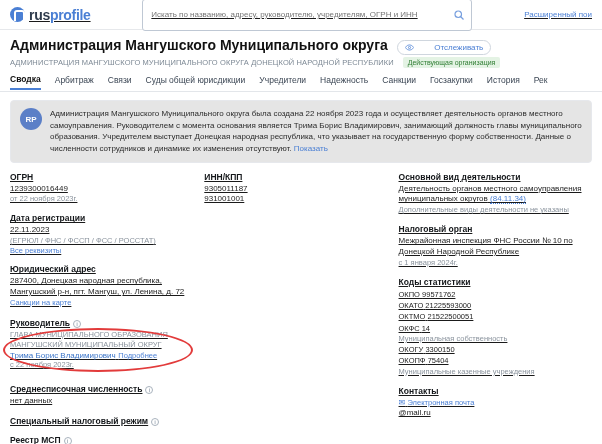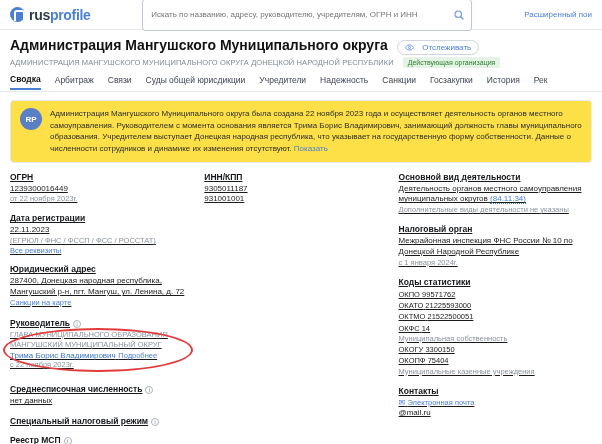--- a/index.html
+++ b/index.html
@@ -13,20 +13,21 @@
     overflow: hidden;
   }
   .header {
     height: 30px;
     background: #ffffff;
     border-bottom: 1px solid #e6e8eb;
     display: flex;
     align-items: center;
     padding: 0 10px;
     gap: 10px;
+    text-decoration: underline;
   }
   .logo { display:flex; align-items:center; gap:4px; }
   .logo-mark {
     width: 15px; height: 15px; border-radius: 50%;
     background: #4a7fd4;
     display:inline-block;
     position: relative;
   }
   .logo-mark::after {
     content:"";
@@ -58,21 +59,21 @@
     font-size: 8px; color: #9aa3ad;
     width: 100%;
     font-family: "Liberation Sans", sans-serif;
     background: transparent;
   }
   .search-ico { width: 12px; height: 12px; flex: 0 0 12px; opacity: .75; }
   .adv-link { color: #4a7fd4; font-size: 8px; white-space: nowrap; }
   .title-area { padding: 7px 10px 2px 10px; }
   .page-title { font-size: 14px; font-weight: bold; color: #121212; display:inline; }
   .watch-btn {
-    display: inline-flex; align-items:center; gap: 8px;
+    display: inline-flex; align-items:center; gap: 20px;
     border: 1px solid #cfd6de; border-radius: 10px;
     padding: 2px 7px; font-size: 8px; color: #4a7fd4;
     vertical-align: middle; margin-left: 7px;
     background:#fff;
   }
   .eye { width:9px; height:9px; }
   .subtitle-row { padding: 0 10px 5px 10px; display:flex; align-items:center; gap:9px; }
   .subtitle { font-size: 7.5px; color: #7c8894; text-transform: uppercase; letter-spacing: .1px;}
   .active-badge {
     background: #e4f3e4; color: #2e7d32; border-radius: 2px;
@@ -86,21 +87,21 @@
     color: #3b4654;
     height: 19px;
     overflow: hidden;
   }
   .tab { padding-bottom: 4px; white-space: nowrap; }
   .tab.active { font-weight: bold; color: #111; border-bottom: 2px solid #4a7fd4; }
   .info-card {
     margin: 8px 10px 0 10px;
     border: 1px solid #e6e8ec;
     border-radius: 4px;
-    background: #fde047;
+    background: #e5e5e5;
     display: flex;
     padding: 7px 9px;
     gap: 8px;
   }
   .avatar {
     width: 22px; height: 22px; border-radius: 50%;
     background: #5b7fc7; color: #fff;
     font-size: 8px; font-weight: bold;
     display: flex; align-items: center; justify-content: center;
     flex: 0 0 22px;

